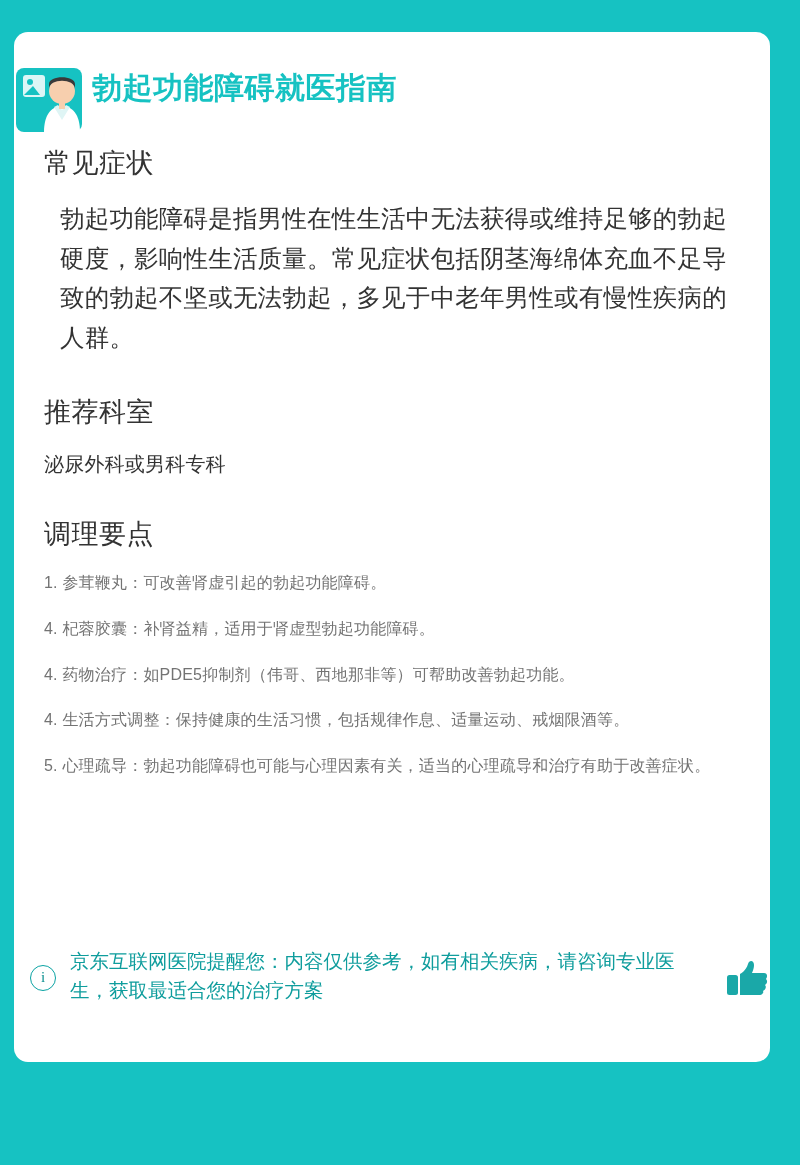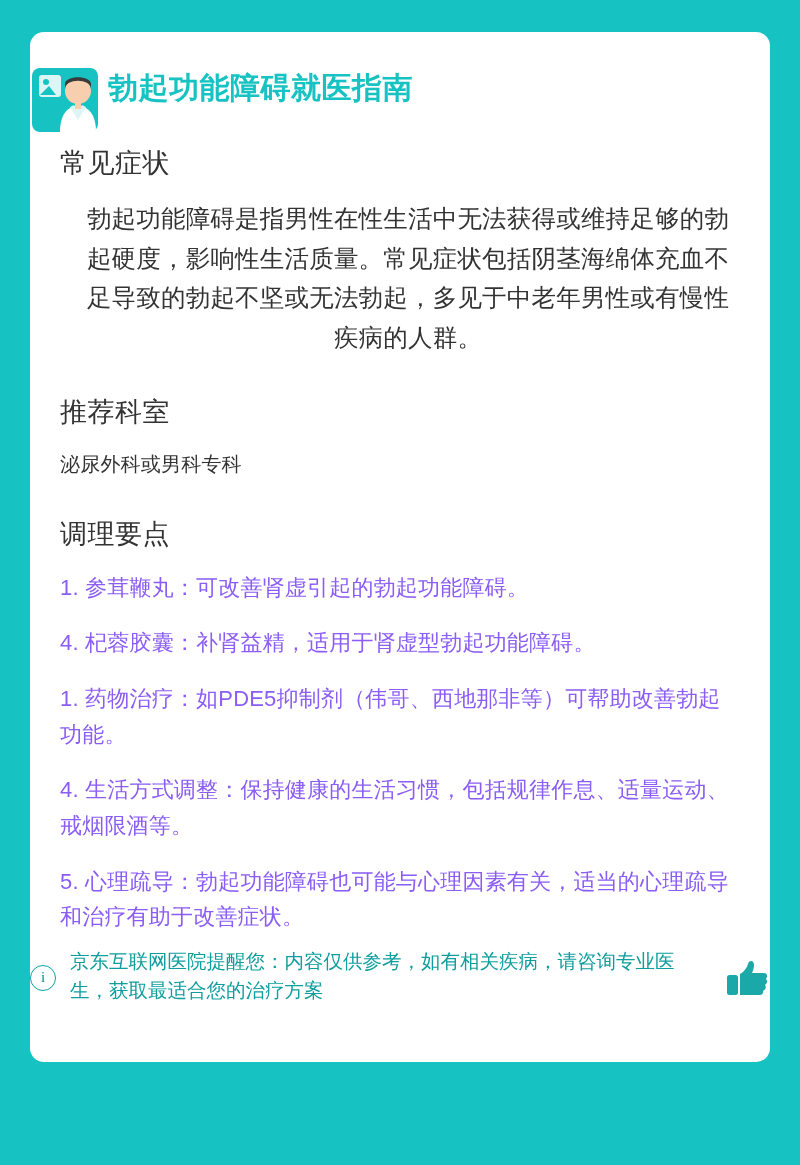--- a/index.html
+++ b/index.html
@@ -12,21 +12,21 @@
     height: 1165px;
     background: #16c2c2;
     font-family: "Liberation Sans", sans-serif;
     overflow: hidden;
   }
   .page {
     position: relative;
     width: 800px;
     height: 1029px;
     background: #16c2c2;
-    padding: 32px 30px 0 30px;
+    padding: 32px 30px 0 14px;
   }
   .card {
     position: relative;
     background: #ffffff;
     border-radius: 14px;
     padding: 34px 30px 36px 30px;
     min-height: 1030px;
   }
   .doctor-icon {
     position: absolute;
@@ -48,38 +48,37 @@
     color: #333333;
     margin: 36px 0 18px 0;
     letter-spacing: 0.5px;
   }
   p.body {
     font-size: 24.5px;
     line-height: 1.62;
     color: #333333;
     margin: 0 0 10px 16px;
     letter-spacing: 0.2px;
-    text-align: center;
   }
   p.dept {
     font-size: 20px;
     line-height: 1.6;
     color: #333333;
     margin: 0;
     letter-spacing: 0.2px;
   }
   ol.points {
     list-style: none;
     margin: 0;
     padding: 0;
   }
   ol.points li {
-    font-size: 22px;
+    font-size: 16px;
     line-height: 1.62;
-    color: #8b5cf6;
+    color: #737373;
     margin: 0 0 20px 0;
     letter-spacing: 0.2px;
   }
   ol.points li:last-child { margin-bottom: 0; }
   .footer {
     position: absolute;
     left: 30px;
     right: 30px;
     bottom: 8px;
     height: 86px;
@@ -139,21 +138,21 @@
     <h2 class="section">常见症状</h2>
     <p class="body">勃起功能障碍是指男性在性生活中无法获得或维持足够的勃起硬度，影响性生活质量。常见症状包括阴茎海绵体充血不足导致的勃起不坚或无法勃起，多见于中老年男性或有慢性疾病的人群。</p>
 
     <h2 class="section">推荐科室</h2>
     <p class="dept">泌尿外科或男科专科</p>
 
     <h2 class="section">调理要点</h2>
     <ol class="points">
       <li>1. 参茸鞭丸：可改善肾虚引起的勃起功能障碍。</li>
       <li>4. 杞蓉胶囊：补肾益精，适用于肾虚型勃起功能障碍。</li>
-      <li>1. 药物治疗：如PDE5抑制剂（伟哥、西地那非等）可帮助改善勃起功能。</li>
+      <li>4. 药物治疗：如PDE5抑制剂（伟哥、西地那非等）可帮助改善勃起功能。</li>
       <li>4. 生活方式调整：保持健康的生活习惯，包括规律作息、适量运动、戒烟限酒等。</li>
       <li>5. 心理疏导：勃起功能障碍也可能与心理因素有关，适当的心理疏导和治疗有助于改善症状。</li>
     </ol>
 
   </div>
 
   <div class="footer">
     <div class="footer-icon">i</div>
     <div class="footer-text">京东互联网医院提醒您：内容仅供参考，如有相关疾病，请咨询专业医生，获取最适合您的治疗方案</div>
     <div class="thumb">

